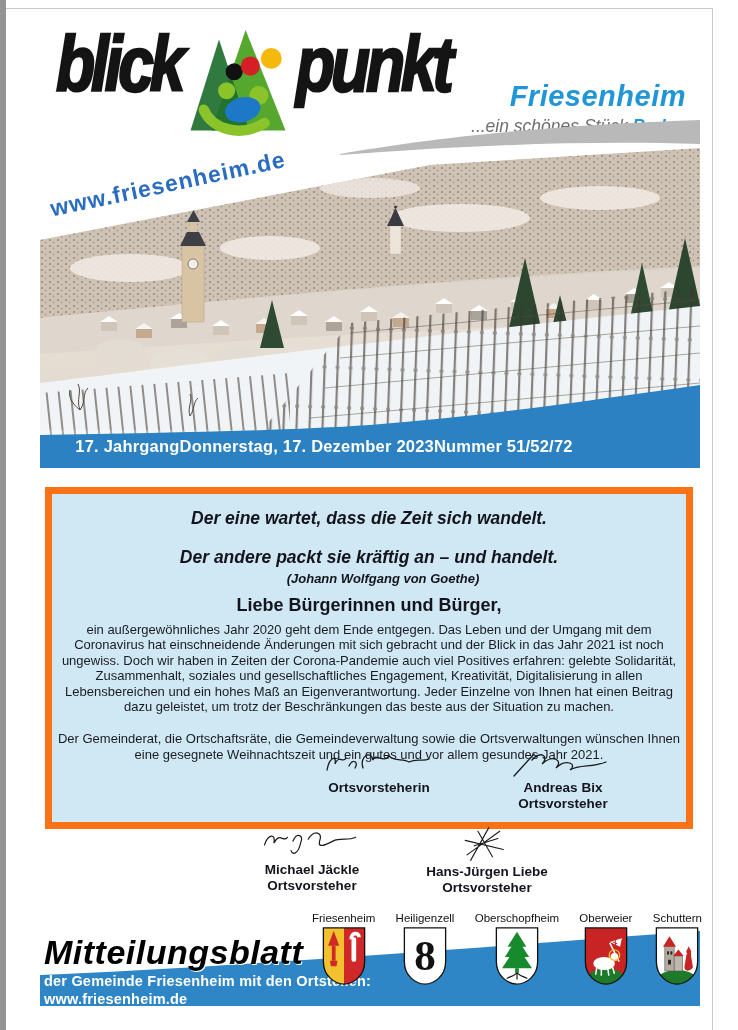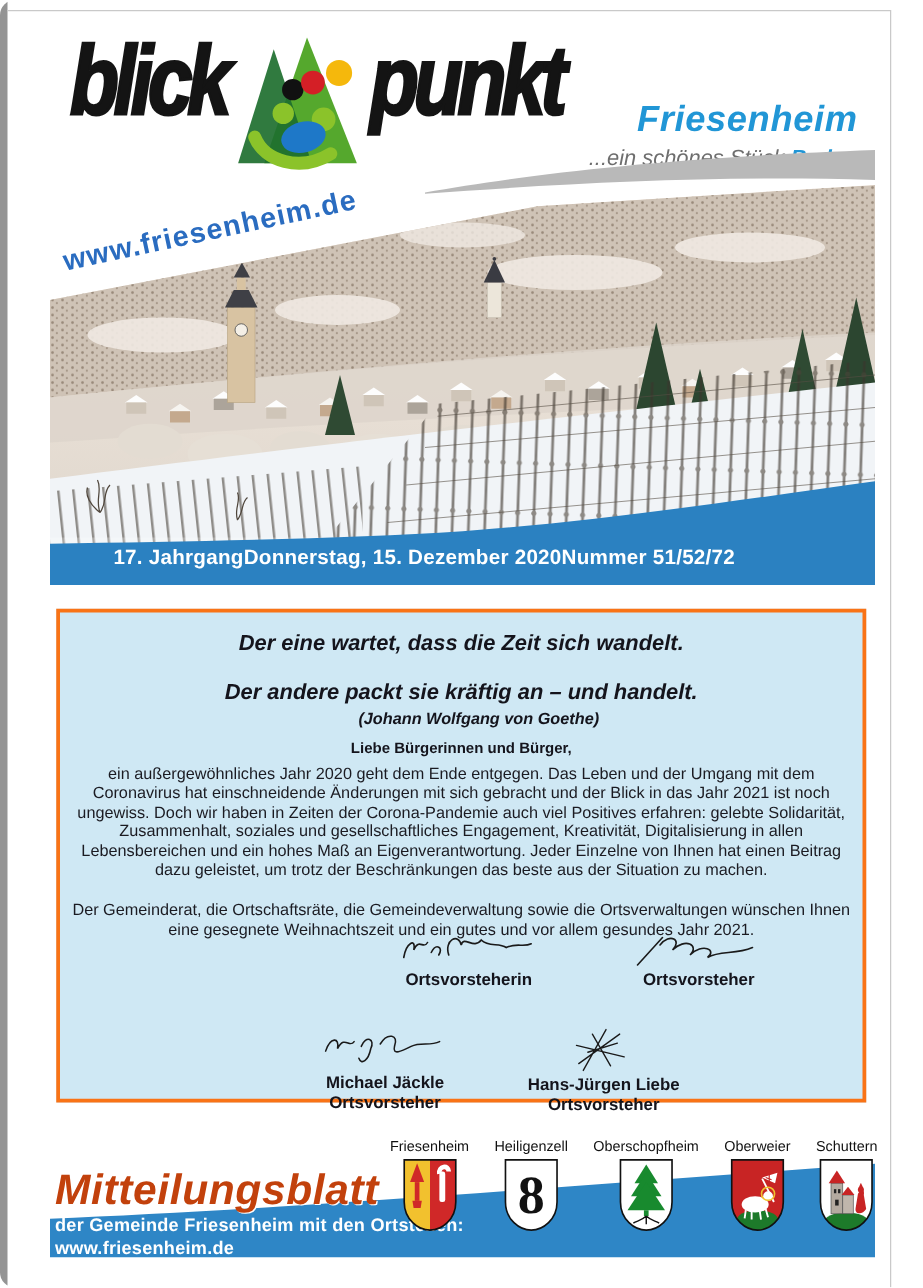--- a/index.html
+++ b/index.html
@@ -1,17 +1,17 @@
 <!DOCTYPE html>
 <html><head>
 <meta charset="utf-8">
 <style>
   html,body{margin:0;padding:0;background:#ffffff;}
   .page{position:relative;width:738px;height:1030px;background:#fff;overflow:hidden;
-        font-family:"Liberation Sans",sans-serif;color:#1b1b22;border-radius:12px;}
+        font-family:"Liberation Sans",sans-serif;color:#1b1b22;}
   
   .edge-left{position:absolute;left:0;top:0;width:6px;height:1030px;background:#949494;}
   .edge-top{position:absolute;left:6px;top:8px;width:706px;height:1px;background:#c9c9c9;}
   .edge-right{position:absolute;left:712px;top:8px;width:1px;height:1022px;background:#c9c9c9;}
 
   
   .logo-word{position:absolute;top:22px;font-weight:bold;font-style:italic;font-size:78px;
              letter-spacing:-5px;color:#141414;-webkit-text-stroke:2.5px #141414;
              transform:scaleX(.82);transform-origin:left top;line-height:1.1;}
   #logo-blick{left:56px;}
@@ -26,45 +26,45 @@
 
   
   .photo{position:absolute;left:40px;top:148px;width:660px;height:297px;}
   .photo-link{position:absolute;left:48px;top:196px;font-size:23px;font-weight:bold;
               color:#2a6cc0;transform:rotate(-12deg);transform-origin:left top;letter-spacing:1px;
               text-shadow:0 0 3px #fff,0 0 6px #fff,1px 1px 2px #fff;text-decoration:none;}
 
   
   .issue-bar{position:absolute;left:40px;top:383px;width:660px;height:85px;}
   .issue-bar .labels{position:absolute;left:0;top:48px;width:568px;height:30px;display:flex;
-                     align-items:center;justify-content:flex-end;padding:0 20px;box-sizing:border-box;
+                     align-items:center;justify-content:center;padding:0 20px;box-sizing:border-box;
                      color:#fff;font-weight:bold;font-size:16.5px;letter-spacing:.2px;}
 
   
-  .letter-box{position:absolute;left:45px;top:487px;width:648px;height:395px;background:#cfe8f4;
-              border:3px solid #f97316;box-sizing:border-box;text-align:center;}
+  .letter-box{position:absolute;left:45px;top:487px;width:648px;height:342px;background:#cfe8f4;
+              border:7px solid #f97316;box-sizing:border-box;text-align:center;}
   .quote{margin-top:13px;font-size:17.5px;font-weight:bold;font-style:italic;line-height:1.3;color:#14141c;}
   .quote-attr{font-size:13px;font-weight:bold;font-style:italic;margin-top:2px;color:#14141c;margin-left:28px;}
-  .salutation{font-size:12px;font-weight:bold;margin-top:9px;color:#14141c;}
+  .salutation{font-size:18px;font-weight:bold;margin-top:9px;color:#14141c;}
   .body-par{font-size:13px;line-height:1.2;margin:6px auto 0;width:632px;color:#1b1b22;}
   .thanks{font-size:13px;margin-top:15px;}
   .wish{font-size:13px;line-height:1.25;margin:16px auto 0;width:632px;}
   .sig-col{position:absolute;width:190px;text-align:center;}
   .sig-col svg{display:block;margin:0 auto;}
   .sig-name,.sig-title{font-size:13.5px;font-weight:bold;line-height:1.22;color:#14141c;}
   #sig-weide{left:65px;top:252px;}
   #sig-schrempp{left:232px;top:252px;}
   #sig-bix{left:416px;top:252px;}
   #sig-jaeckle{left:165px;top:330px;}
   #sig-kopf{left:340px;top:330px;}
 
   
   .footer-band{position:absolute;left:40px;top:928px;width:660px;height:78px;}
   .footer-title{position:absolute;left:44px;top:933px;font-size:34px;font-weight:bold;
-                color:#c2410c;letter-spacing:.5px;font-style:italic;
+                color:#000000;letter-spacing:.5px;font-style:italic;
                 text-shadow:1px 1px 0 #fff;}
   .footer-sub{position:absolute;left:44px;top:973px;font-size:14.5px;font-weight:bold;color:#fff;letter-spacing:.2px;}
   .footer-url{position:absolute;left:44px;top:991px;font-size:14.5px;font-weight:bold;color:#fff;
               text-decoration:none;letter-spacing:.2px;}
   .crests{position:absolute;left:312px;top:912px;width:390px;display:flex;justify-content:space-between;}
   .crest{text-align:center;}
   .crest-label{font-size:11.5px;color:#111;margin-bottom:2px;white-space:nowrap;}
 </style>
 </head>
 <body>
@@ -198,21 +198,21 @@
   </svg>
 
   <a class="photo-link" href="#">www.friesenheim.de</a>
 
   <div class="issue-bar">
     <svg width="660" height="85" viewBox="0 0 660 85">
       <path d="M0,52 C120,50 240,48 330,42 C440,34 560,16 660,2 L660,85 L0,85 Z" fill="#2b81c1"></path>
     </svg>
     <div class="labels">
       <span>17. Jahrgang</span>
-      <span>Donnerstag, 15. Dezember 2020</span>
+      <span>Donnerstag, 17. Dezember 2023</span>
       <span>Nummer 51/52/72</span>
     </div>
   </div>
 
   <div class="letter-box">
     <div class="quote">Der eine wartet, dass die Zeit sich wandelt.</div>
     <div class="quote" style="margin-top:16px">Der andere packt sie kräftig an – und handelt.</div>
     <div class="quote-attr">(Johann Wolfgang von Goethe)</div>
     <div class="salutation">Liebe Bürgerinnen und Bürger,</div>
     <div class="body-par">ein außergewöhnliches Jahr 2020 geht dem Ende entgegen. Das Leben und der Umgang mit dem Coronavirus hat einschneidende Änderungen mit sich gebracht und der Blick in das Jahr 2021 ist noch ungewiss. Doch wir haben in Zeiten der Corona-Pandemie auch viel Positives erfahren: gelebte Solidarität, Zusammenhalt, soziales und gesellschaftliches Engagement, Kreativität, Digitalisierung in allen Lebensbereichen und ein hohes Maß an Eigenverantwortung. Jeder Einzelne von Ihnen hat einen Beitrag dazu geleistet, um trotz der Beschränkungen das beste aus der Situation zu machen.</div>
@@ -223,20 +223,21 @@
       <svg width="120" height="34" viewBox="0 0 120 34">
         <path d="M8,24 C10,12 18,8 16,18 C20,8 24,18 27,12 M30,20 C34,12 40,16 36,22 M44,22 C40,10 52,4 54,14 C56,6 64,18 70,10 C76,16 84,12 90,16 C98,12 104,16 110,13" stroke="#1a1a1a" stroke-width="1.3" fill="none" stroke-linecap="round"></path>
       </svg>
       <div class="sig-title">Ortsvorsteherin</div>
     </div>
 
     <div class="sig-col" id="sig-bix">
       <svg width="110" height="34" viewBox="0 0 110 34">
         <path d="M6,30 L26,8 M24,14 C32,4 42,10 34,18 C44,8 56,14 48,22 C58,12 70,18 62,24 C72,18 84,22 98,16" stroke="#1a1a1a" stroke-width="1.3" fill="none" stroke-linecap="round"></path>
       </svg>
+      <div class="sig-name">Andreas Bix</div>
       <div class="sig-title">Ortsvorsteher</div>
     </div>
 
     <div class="sig-col" id="sig-jaeckle">
       <svg width="120" height="38" viewBox="0 0 120 40">
         <path d="M10,22 C14,10 22,10 20,20 C26,8 30,20 34,14 M40,18 C44,8 52,12 48,20 C46,30 40,34 38,28 M56,16 C62,6 72,8 68,18 C66,26 74,22 82,18 C90,14 98,18 106,14" stroke="#1a1a1a" stroke-width="1.3" fill="none" stroke-linecap="round"></path>
       </svg>
       <div class="sig-name">Michael Jäckle</div>
       <div class="sig-title">Ortsvorsteher</div>
     </div>

